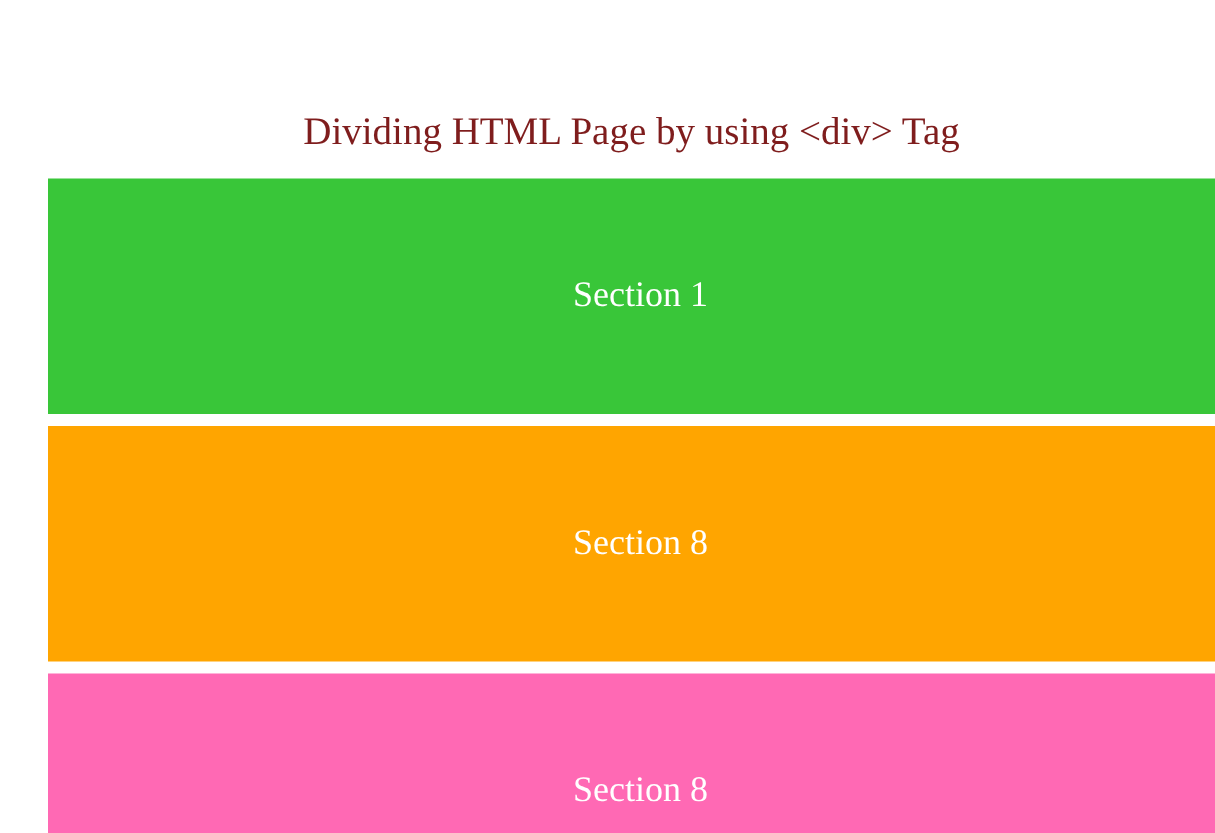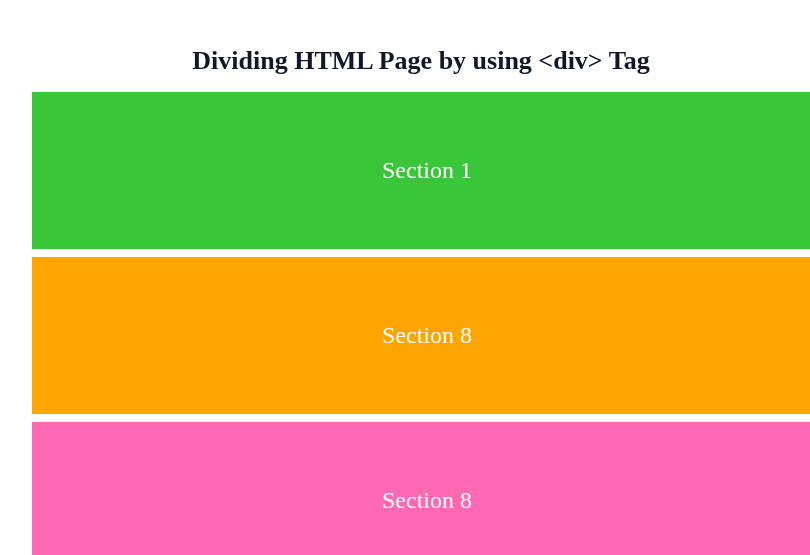--- a/index.html
+++ b/index.html
@@ -9,24 +9,25 @@
       text-align: right;
     }
     body {
       width: 810px;
       height: 555px;
       background: #ffffff;
       font-family: "Times New Roman", Times, serif;
     }
     .heading {
       text-align: center;
-      color: #0f172a;
+      color: #7f1d1d;
       font-size: 26px;
-      font-weight: bold;
+      font-weight: normal;
       padding: 14px 0 16px 0;
+      margin-top: 27px;
     }
     .section {
       width: 790px;
       height: 157px;
       margin: 0 auto 8px auto;
       display: flex;
       align-items: center;
       justify-content: center;
       color: #ffffff;
       font-size: 24px;

